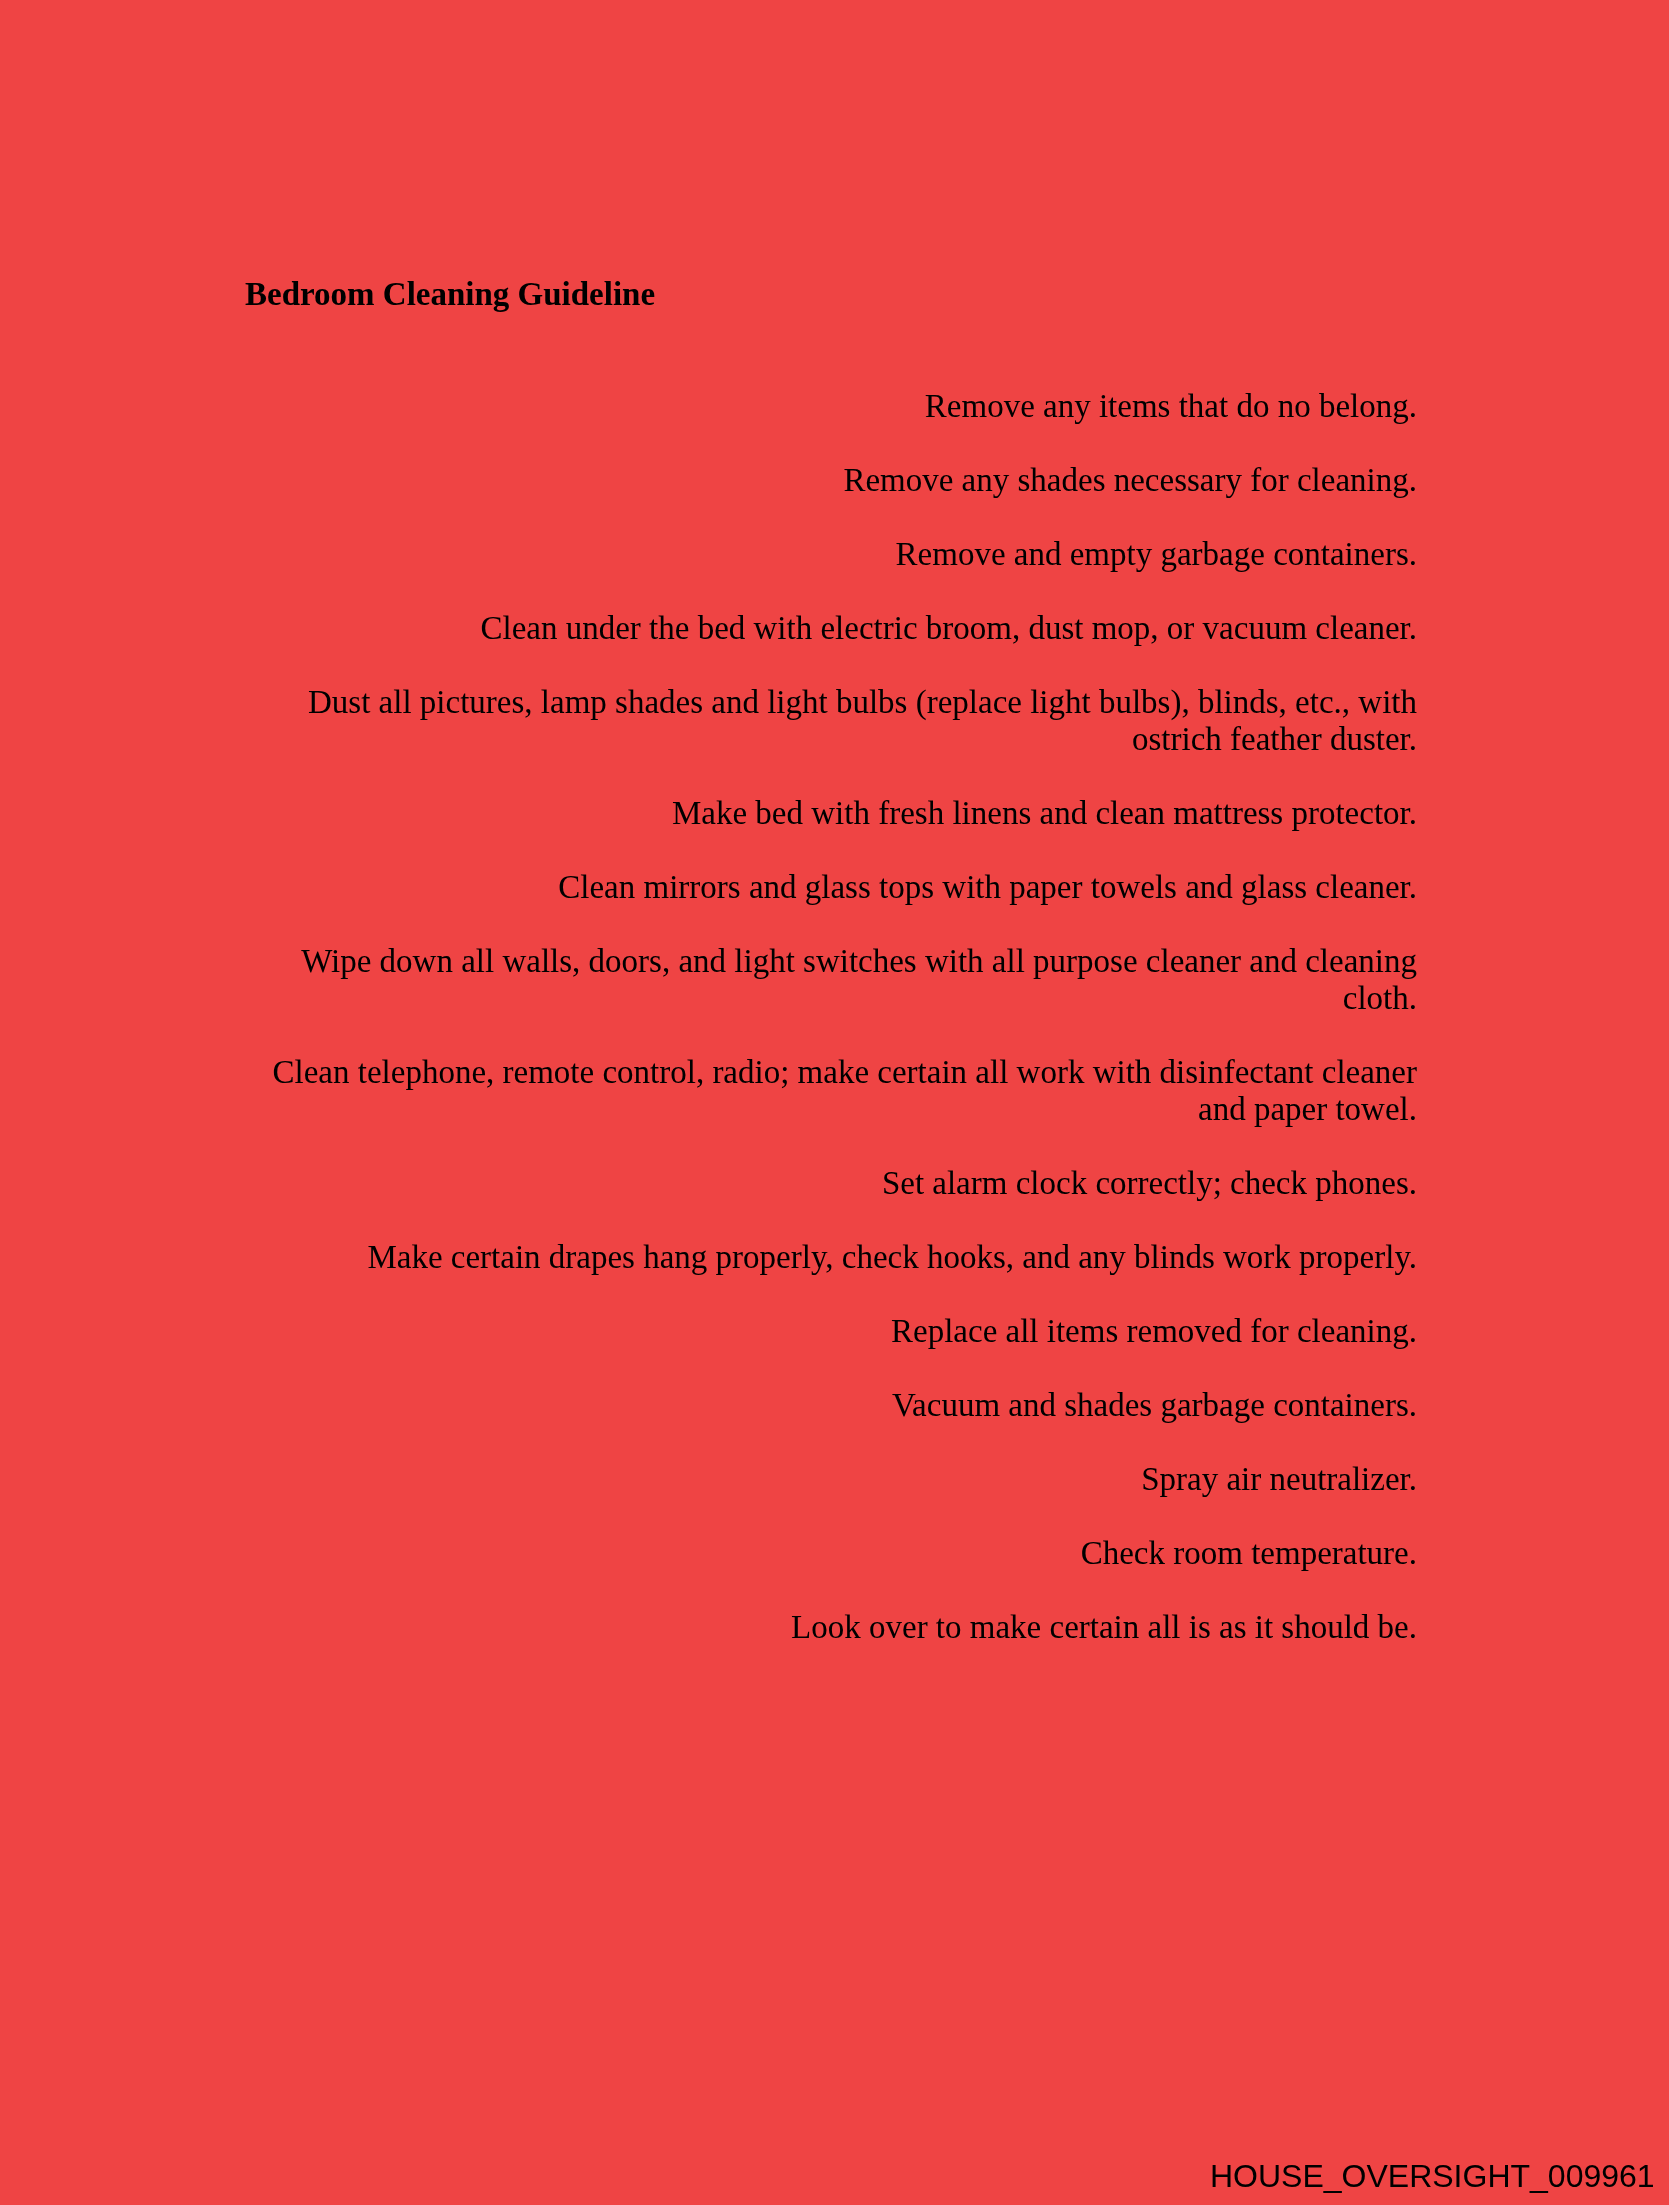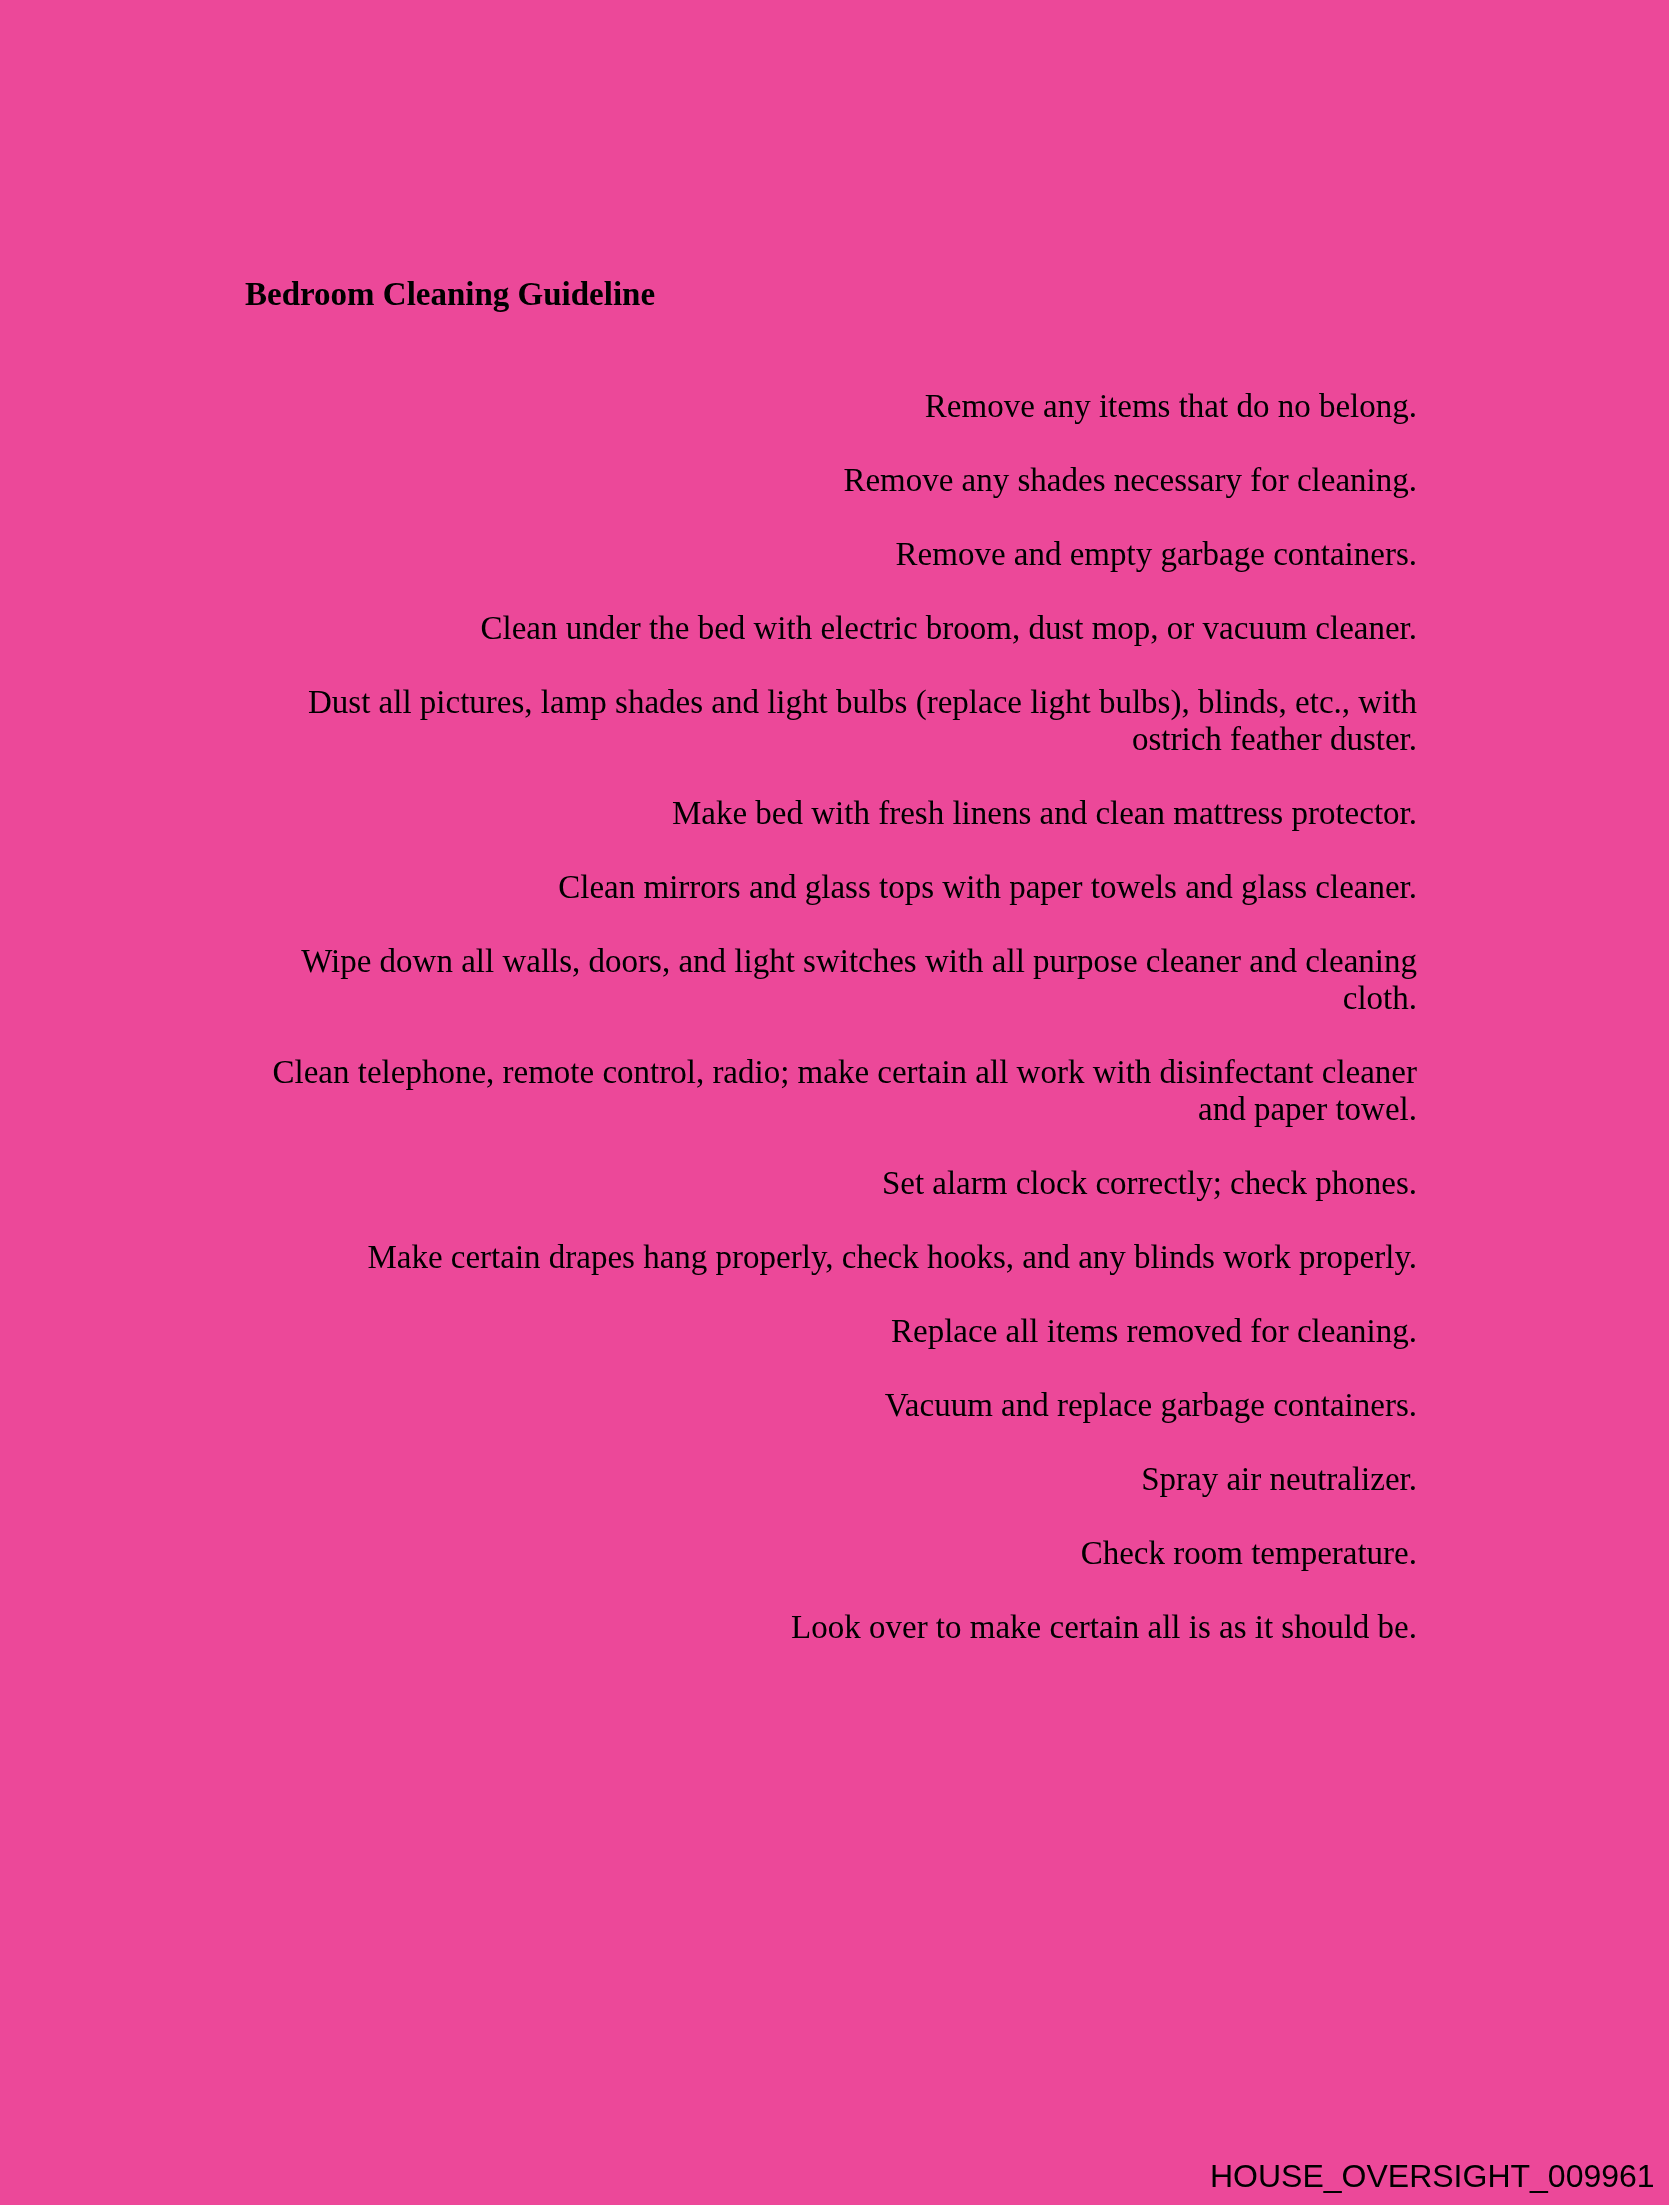--- a/index.html
+++ b/index.html
@@ -5,21 +5,21 @@
   * { margin: 0; padding: 0; box-sizing: border-box; }
 
   html, body {
     background: #ffffff;
   }
 
   .page {
     position: relative;
     width: 1669px;
     height: 2205px;
-    background: #ec4899;
+    background: #ef4444;
     overflow: hidden;
     font-family: "Liberation Serif", "DejaVu Serif", serif;
     color: #000000;
   }
 
   .content {
     position: absolute;
     left: 245px;
     top: 276px;
     width: 1172px;
@@ -64,21 +64,21 @@
     <p class="item">Remove and empty garbage containers.</p>
     <p class="item">Clean under the bed with electric broom, dust mop, or vacuum cleaner.</p>
     <p class="item">Dust all pictures, lamp shades and light bulbs (replace light bulbs), blinds, etc., with ostrich feather duster.</p>
     <p class="item">Make bed with fresh linens and clean mattress protector.</p>
     <p class="item">Clean mirrors and glass tops with paper towels and glass cleaner.</p>
     <p class="item">Wipe down all walls, doors, and light switches with all purpose cleaner and cleaning cloth.</p>
     <p class="item">Clean telephone, remote control, radio; make certain all work with disinfectant cleaner and paper towel.</p>
     <p class="item">Set alarm clock correctly; check phones.</p>
     <p class="item">Make certain drapes hang properly, check hooks, and any blinds work properly.</p>
     <p class="item">Replace all items removed for cleaning.</p>
-    <p class="item">Vacuum and replace garbage containers.</p>
+    <p class="item">Vacuum and shades garbage containers.</p>
     <p class="item">Spray air neutralizer.</p>
     <p class="item">Check room temperature.</p>
     <p class="item">Look over to make certain all is as it should be.</p>
   </div>
 
   <div class="bates-stamp">HOUSE_OVERSIGHT_009961</div>
 
 </div>
 
 

